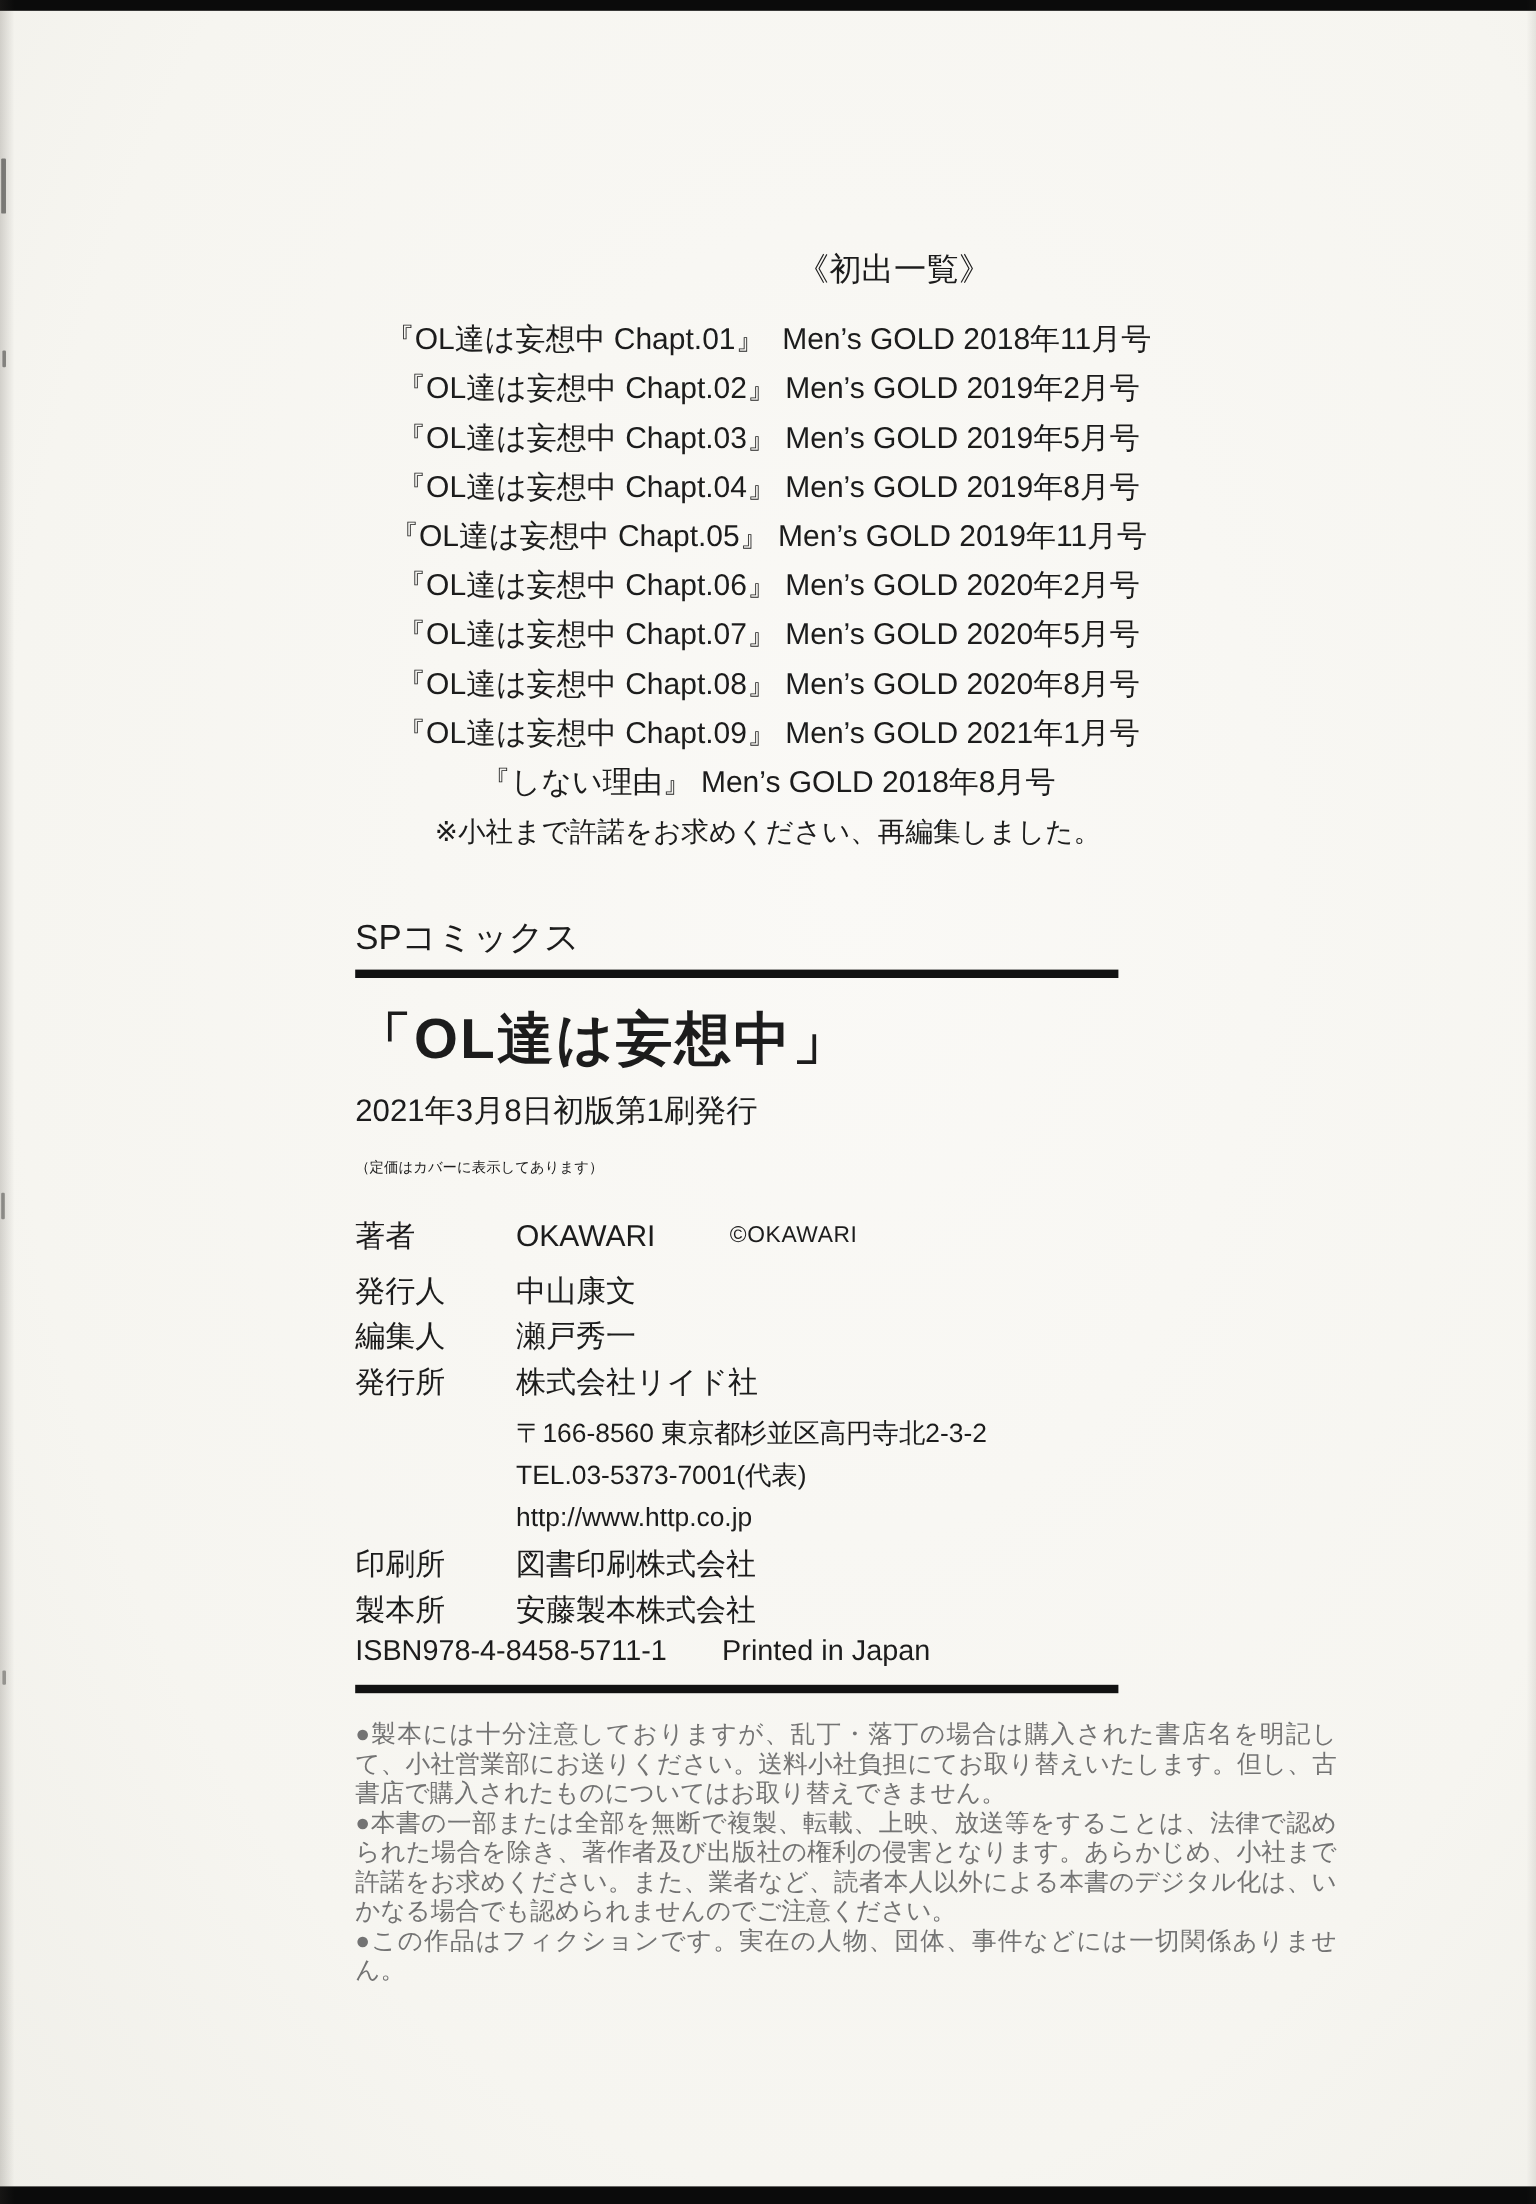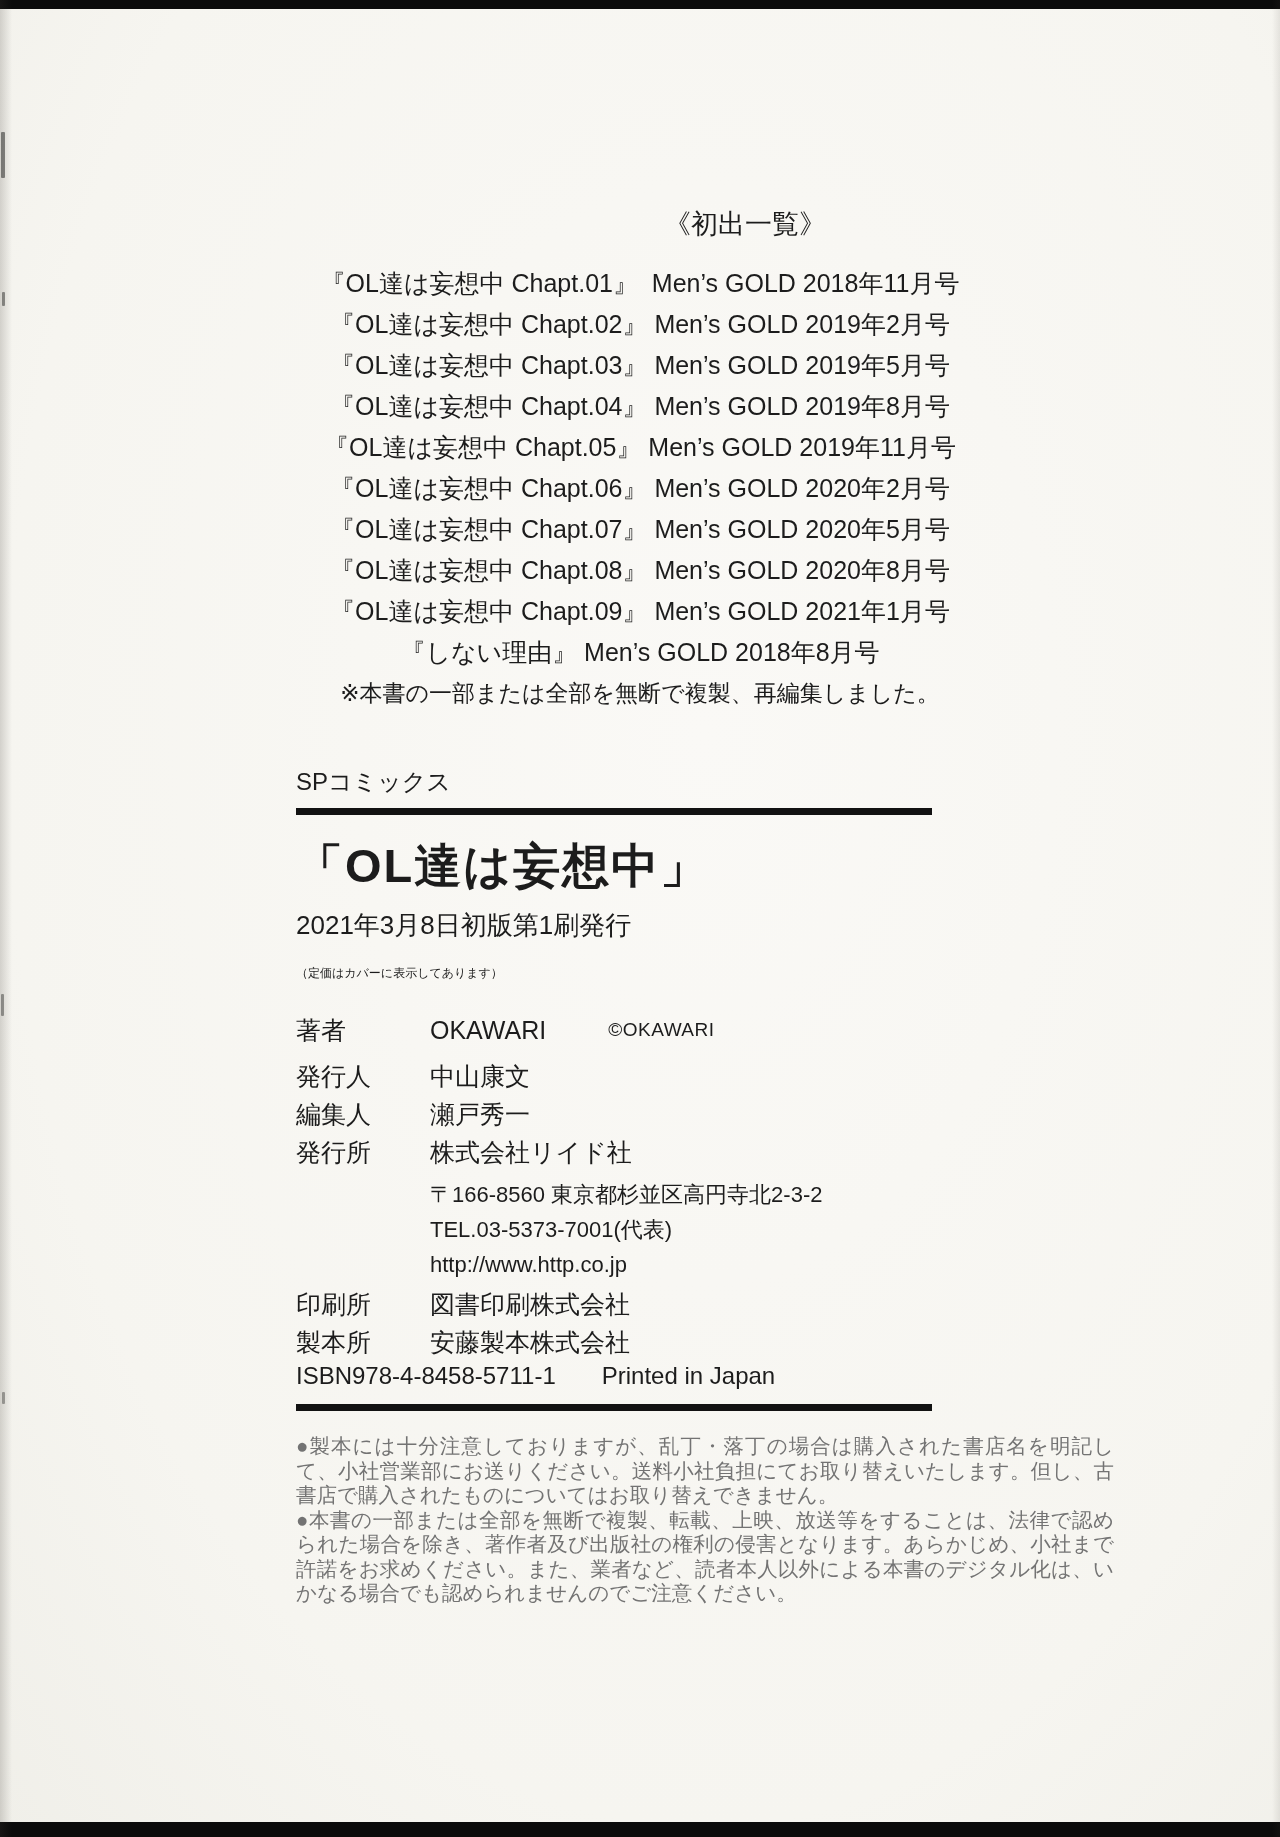--- a/index.html
+++ b/index.html
@@ -24,21 +24,21 @@
   .speck.s4{left:2px;top:1392px;width:3px;height:12px;opacity:.4}
 
   
   .list-block{position:absolute;top:207px;left:28px;width:1224px;text-align:center}
   .list-heading{font-size:27px;line-height:34px;position:relative;left:105px;margin:0 0 22px 0;font-weight:500}
   .list-line{font-size:25px;line-height:41px;white-space:pre}
   .list-note{font-size:23px;line-height:30px;margin-top:5px}
 
   
   .colophon{position:absolute;left:296px;top:765px;width:636px}
-  .imprint{font-size:24px;line-height:34px}
+  .imprint{font-size:29px;line-height:34px}
   .rule{height:7px;background:#121212;margin-top:9px}
   .book-title{margin-top:24px;font-size:47px;line-height:54px;font-weight:800;letter-spacing:2px}
   .edition{margin-top:16px;font-size:26px;line-height:32px}
   .price-note{margin-top:19px;font-size:12px;line-height:26px}
   .credits{margin-top:25px}
   .credit-row{display:flex;font-size:25px;line-height:38px}
   .credit-row.gap-after{margin-bottom:8px}
   .credit-label{width:134px;flex:none}
   .credit-value{flex:none}
   .credit-extra{margin-left:62px;font-size:19px;align-self:center;letter-spacing:.5px}
@@ -72,21 +72,21 @@
   <div class="list-line">『OL達は妄想中 Chapt.01』  Men’s GOLD 2018年11月号</div>
   <div class="list-line">『OL達は妄想中 Chapt.02』 Men’s GOLD 2019年2月号</div>
   <div class="list-line">『OL達は妄想中 Chapt.03』 Men’s GOLD 2019年5月号</div>
   <div class="list-line">『OL達は妄想中 Chapt.04』 Men’s GOLD 2019年8月号</div>
   <div class="list-line">『OL達は妄想中 Chapt.05』 Men’s GOLD 2019年11月号</div>
   <div class="list-line">『OL達は妄想中 Chapt.06』 Men’s GOLD 2020年2月号</div>
   <div class="list-line">『OL達は妄想中 Chapt.07』 Men’s GOLD 2020年5月号</div>
   <div class="list-line">『OL達は妄想中 Chapt.08』 Men’s GOLD 2020年8月号</div>
   <div class="list-line">『OL達は妄想中 Chapt.09』 Men’s GOLD 2021年1月号</div>
   <div class="list-line">『しない理由』 Men’s GOLD 2018年8月号</div>
-  <div class="list-note">※本書の一部または全部を無断で複製、再編集しました。</div>
+  <div class="list-note">※小社まで許諾をお求めください、再編集しました。</div>
 </section>
 
 <section class="colophon">
   <div class="imprint">SPコミックス</div>
   <div class="rule"></div>
   <div class="book-title">「OL達は妄想中」</div>
   <div class="edition">2021年3月8日初版第1刷発行</div>
   <div class="price-note">（定価はカバーに表示してあります）</div>
 
   <div class="credits">
@@ -123,13 +123,14 @@
       <span class="printed">Printed in Japan</span>
     </div>
   </div>
 
   <div class="rule rule2"></div>
 </section>
 
 <section class="legal">
   <p>●製本には十分注意しておりますが、乱丁・落丁の場合は購入された書店名を明記して、小社営業部にお送りください。送料小社負担にてお取り替えいたします。但し、古書店で購入されたものについてはお取り替えできません。</p>
   <p>●本書の一部または全部を無断で複製、転載、上映、放送等をすることは、法律で認められた場合を除き、著作者及び出版社の権利の侵害となります。あらかじめ、小社まで許諾をお求めください。また、業者など、読者本人以外による本書のデジタル化は、いかなる場合でも認められませんのでご注意ください。</p>
+  <p>●この作品はフィクションです。実在の人物、団体、事件などには一切関係ありません。</p>
 </section>
 
 </body></html>

